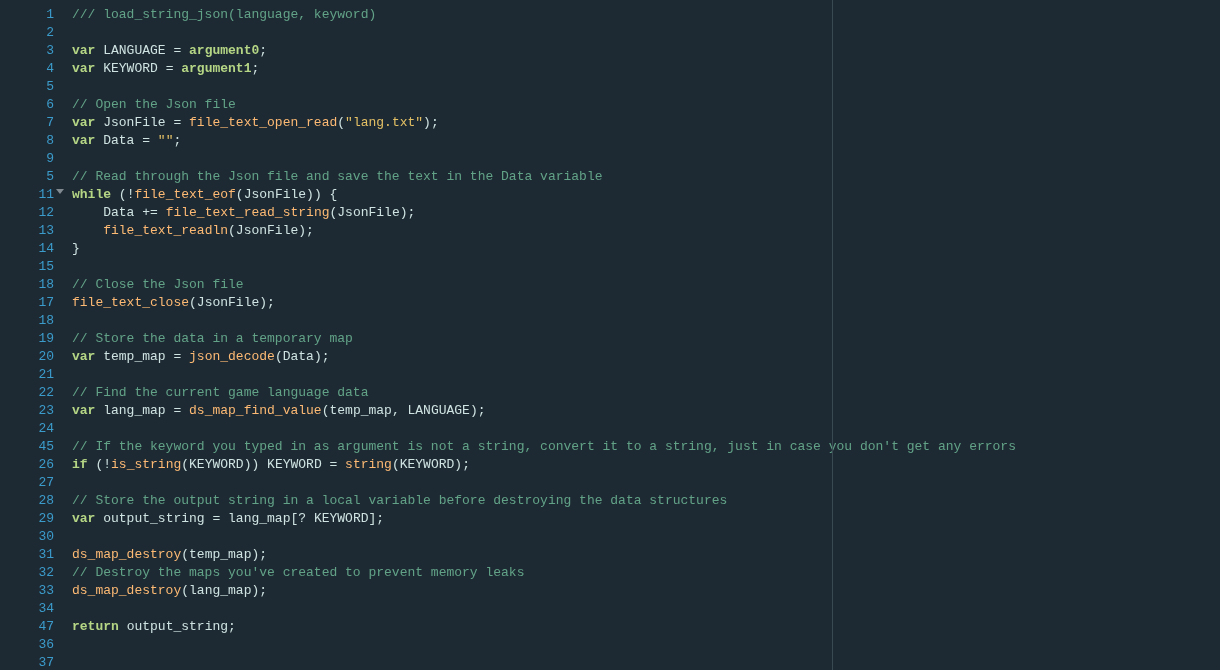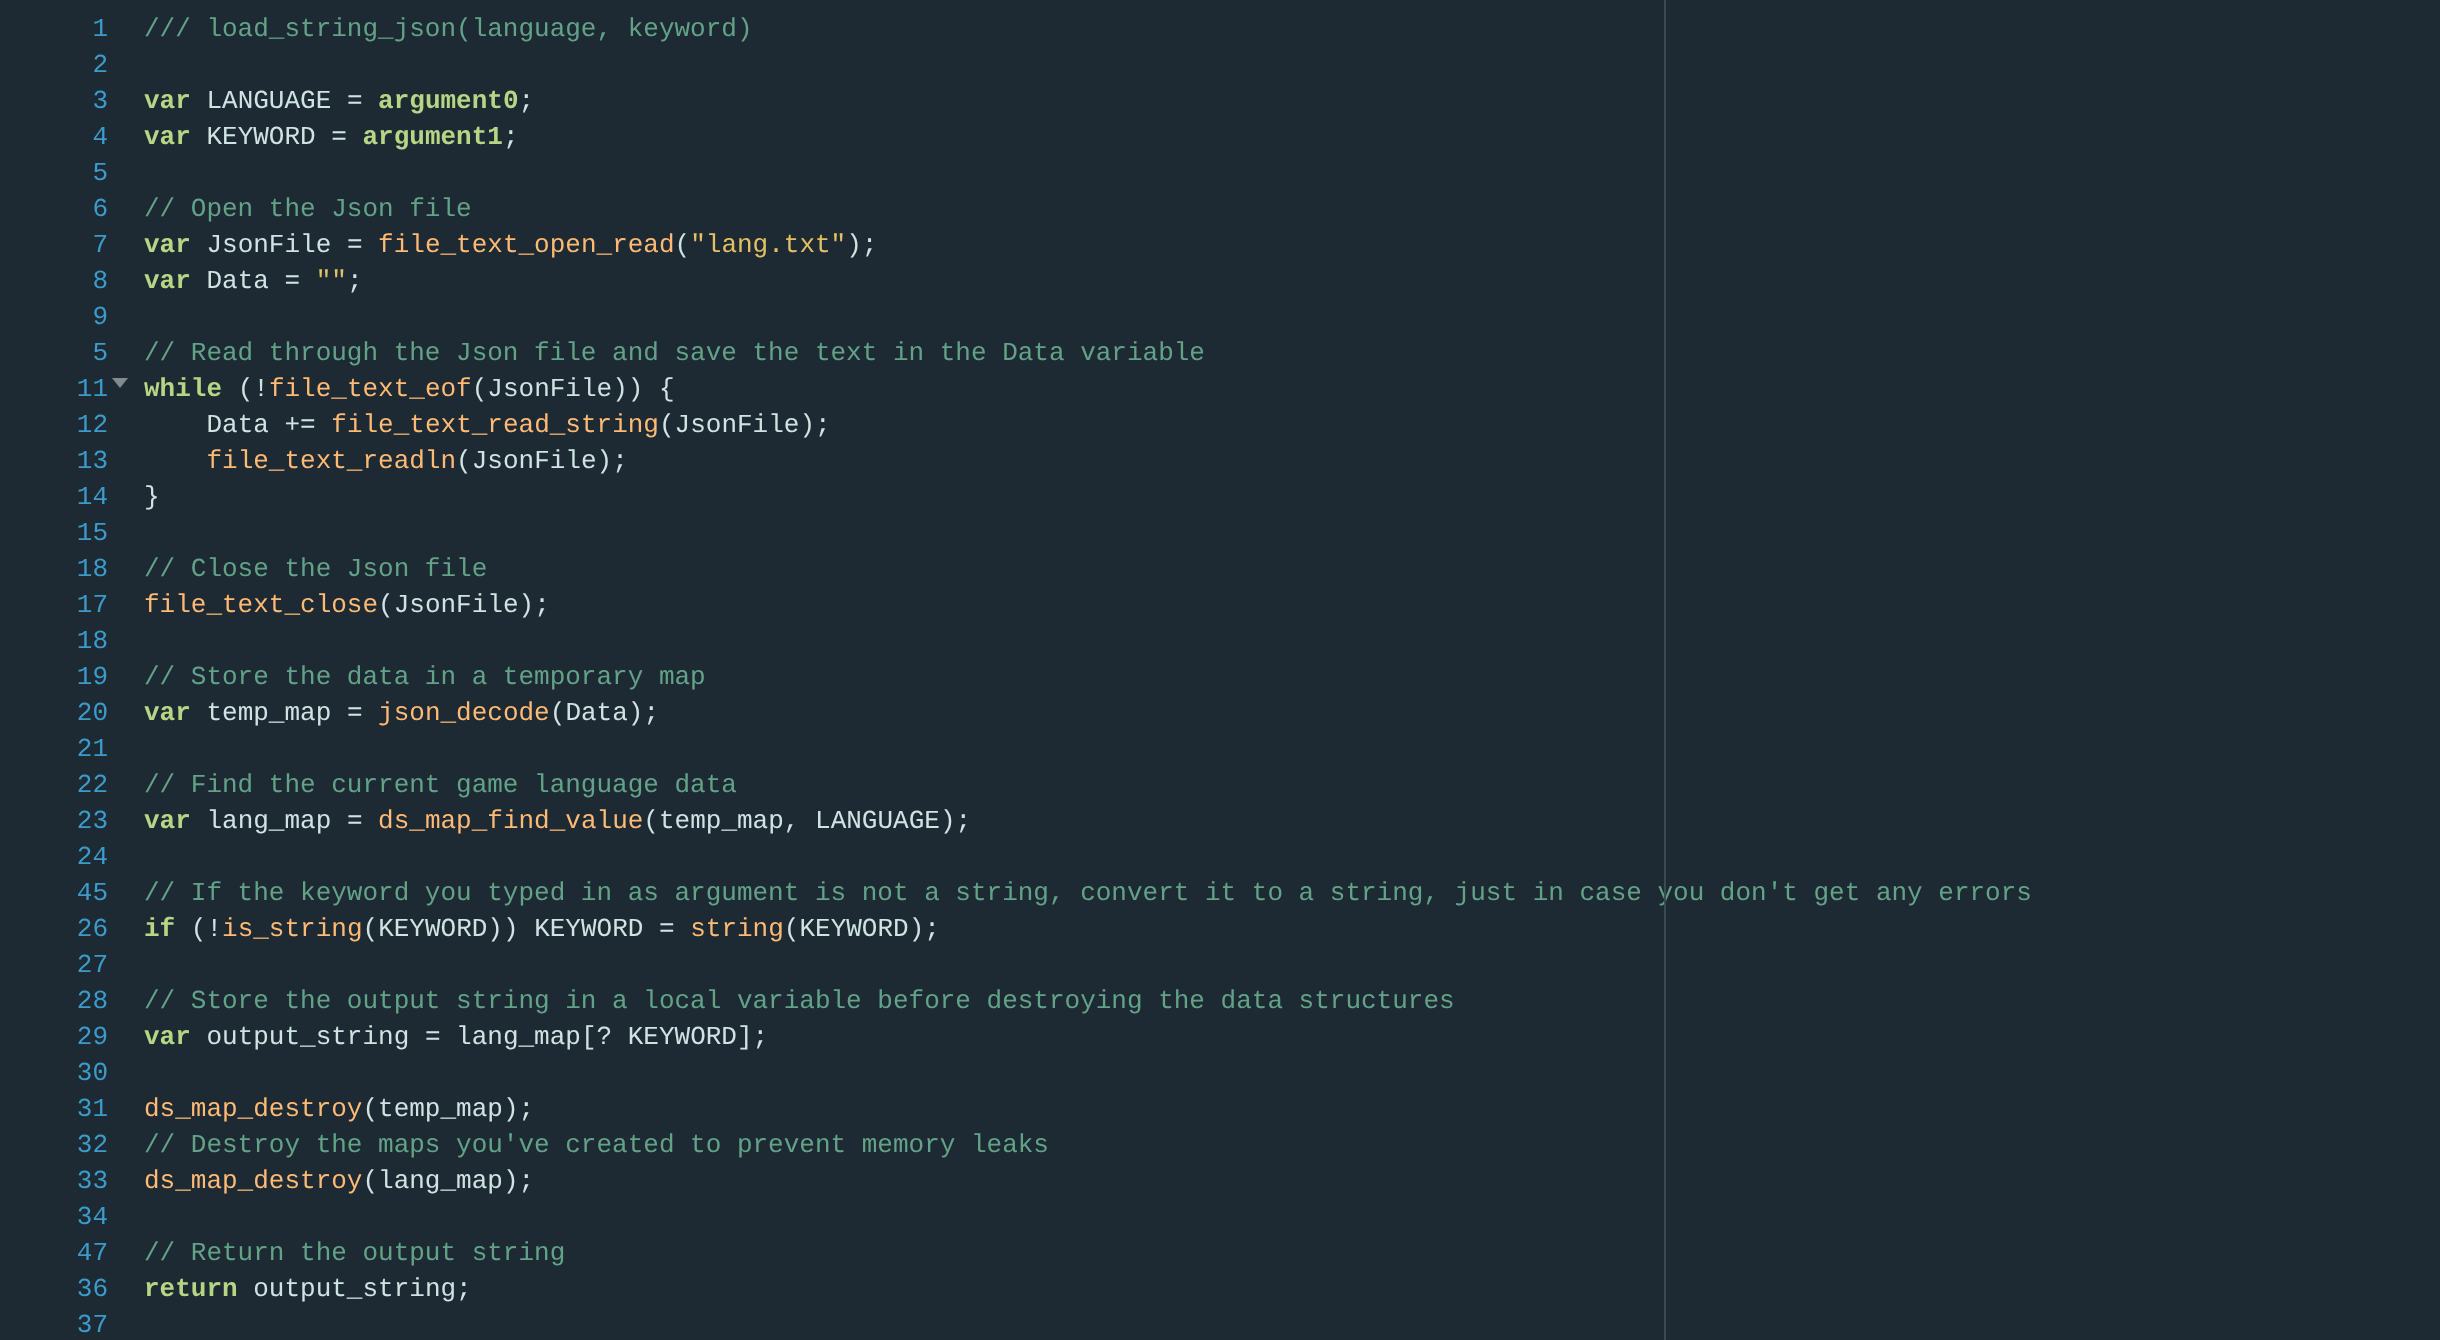--- a/index.html
+++ b/index.html
@@ -147,17 +147,16 @@
       <div class="line"><span class="cm">// If the keyword you typed in as argument is not a string, convert it to a string, just in case you don't get any errors</span></div>
       <div class="line"><span class="kw">if</span><span class="pun"> (</span><span class="op">!</span><span class="fn">is_string</span><span class="pun">(</span><span class="id">KEYWORD</span><span class="pun">)) </span><span class="id">KEYWORD</span><span class="op"> = </span><span class="fn">string</span><span class="pun">(</span><span class="id">KEYWORD</span><span class="pun">)</span><span class="pun">;</span></div>
       <div class="line"></div>
       <div class="line"><span class="cm">// Store the output string in a local variable before destroying the data structures</span></div>
       <div class="line"><span class="kw">var</span><span class="pl"> </span><span class="id">output_string</span><span class="op"> = </span><span class="id">lang_map</span><span class="pun">[? </span><span class="id">KEYWORD</span><span class="pun">]</span><span class="pun">;</span></div>
       <div class="line"></div>
       <div class="line"><span class="fn">ds_map_destroy</span><span class="pun">(</span><span class="id">temp_map</span><span class="pun">)</span><span class="pun">;</span></div>
       <div class="line"><span class="cm">// Destroy the maps you've created to prevent memory leaks</span></div>
       <div class="line"><span class="fn">ds_map_destroy</span><span class="pun">(</span><span class="id">lang_map</span><span class="pun">)</span><span class="pun">;</span></div>
       <div class="line"></div>
-      <div class="line"><span class="cm">// Return the output string</span></div>
       <div class="line"><span class="kw">return</span><span class="pl"> </span><span class="id">output_string</span><span class="pun">;</span></div>
       <div class="line"></div>
     </div>
 </div>
 
 </body></html>

